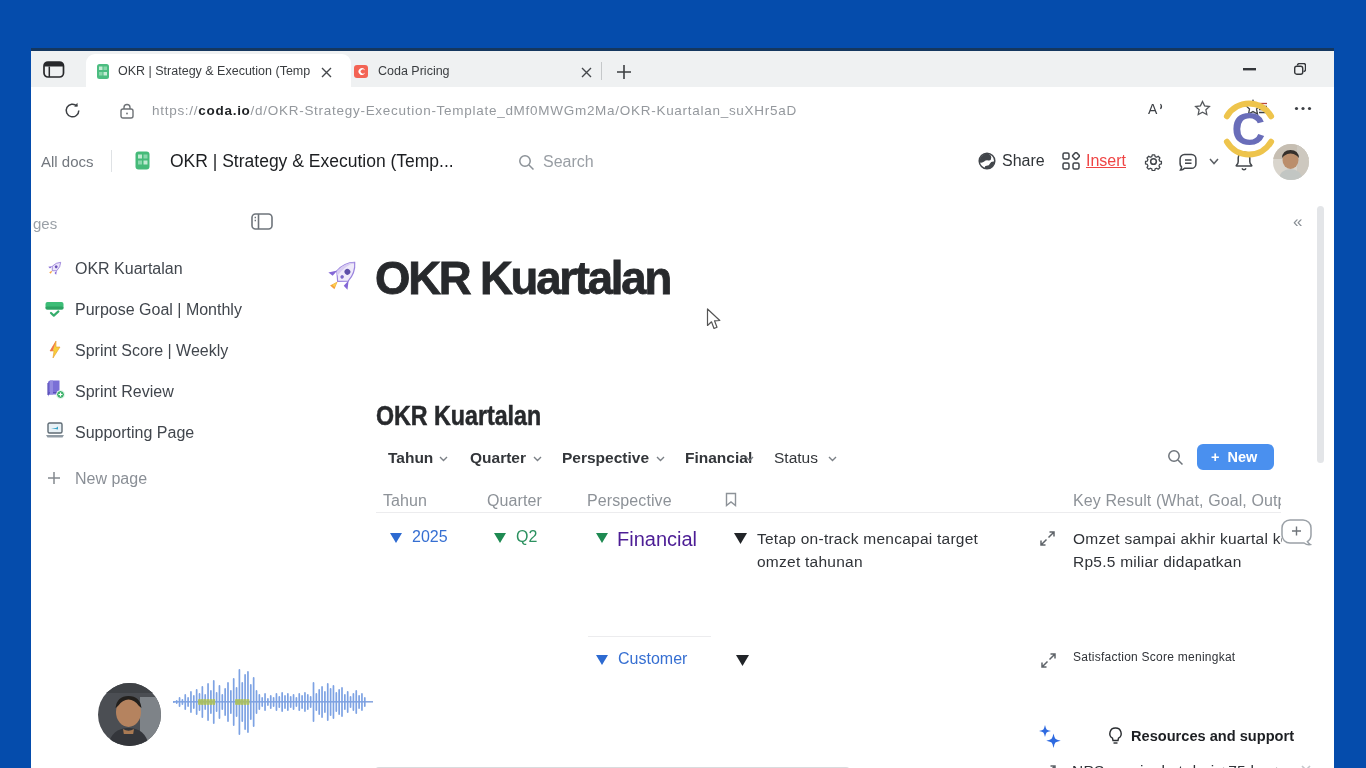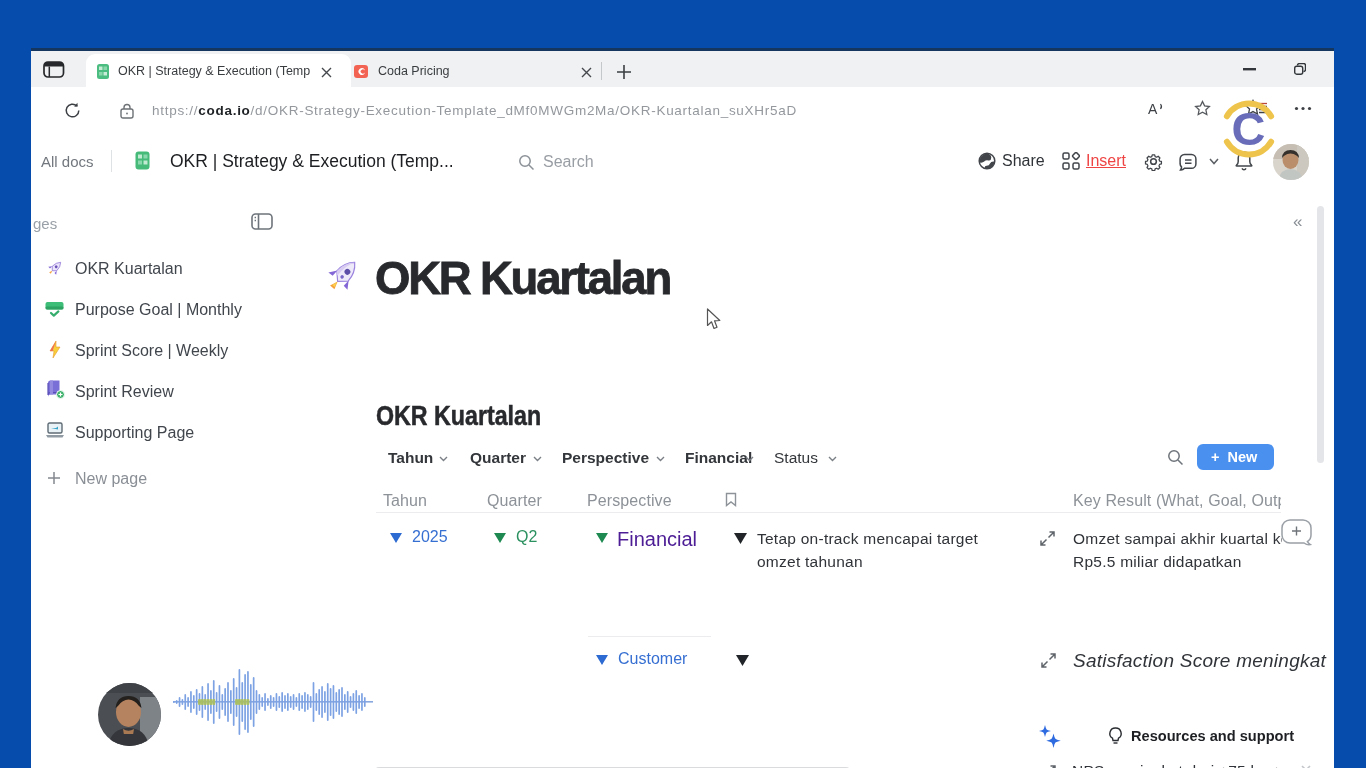--- a/index.html
+++ b/index.html
@@ -312,21 +312,21 @@
   <svg class="abs" style="left:565px; top:607px;" width="12" height="10" viewBox="0 0 12 10">
       <path d="M0 0 h12 l-6 10 z" fill="#2d6ad1"></path>
     </svg>
   <div class="t" style="left:587px; top:602px; font-size:16px; color:#366fd2;">Customer</div>
   <svg class="abs" style="left:705px; top:607px;" width="13" height="11" viewBox="0 0 13 11">
       <path d="M0 0 h13 l-6.5 11 z" fill="#212428"></path>
     </svg>
   <svg class="abs" style="left:1009px; top:604px;" width="17" height="17" viewBox="0 0 17 17">
     <path d="M10.5 2 h4.5 v4.5 M15 2 L9.5 7.5 M6.5 15 H2 v-4.5 M2 15 L7.5 9.5" fill="none" stroke="#5f646a" stroke-width="1.5"></path>
   </svg>
-  <div class="t" style="left:1042px; top:602px; font-size:19px; letter-spacing:0.25px; color:#303338;font-style:italic;">Satisfaction Score meningkat</div>
+  <div class="t" style="left:1042px; top:602px; font-size:12px; letter-spacing:0.25px; color:#303338;">Satisfaction Score meningkat</div>
 
   
   <svg class="abs" style="left:1008px; top:677px;" width="22" height="24" viewBox="0 0 22 24">
     <path d="M6 0 q0.9 3.7 1.6 4.4 Q8.3 5.1 12 6 q-3.7 0.9 -4.4 1.6 Q6.9 8.3 6 12 q-0.9 -3.7 -1.6 -4.4 Q3.7 6.9 0 6 q3.7 -0.9 4.4 -1.6 Q5.1 3.7 6 0 z" fill="#2e6ae0"></path>
     <path d="M14.5 8.5 q1 4.4 1.9 5.3 q0.9 0.9 5.3 1.9 q-4.4 1 -5.3 1.9 q-0.9 0.9 -1.9 5.3 q-1 -4.4 -1.9 -5.3 q-0.9 -0.9 -5.3 -1.9 q4.4 -1 5.3 -1.9 q0.9 -0.9 1.9 -5.3 z" fill="#2e6ae0"></path>
   </svg>
   <svg class="abs" style="left:1077px; top:679px;" width="15" height="18" viewBox="0 0 15 18">
     <path d="M7.5 1 a5.5 5.5 0 0 1 3 10.2 l-0.5 2.3 h-5 l-0.5 -2.3 a5.5 5.5 0 0 1 3 -10.2 z" fill="none" stroke="#2a2d31" stroke-width="1.4"></path>
     <path d="M5.5 16 h4" stroke="#2a2d31" stroke-width="1.4"></path>
   </svg>

